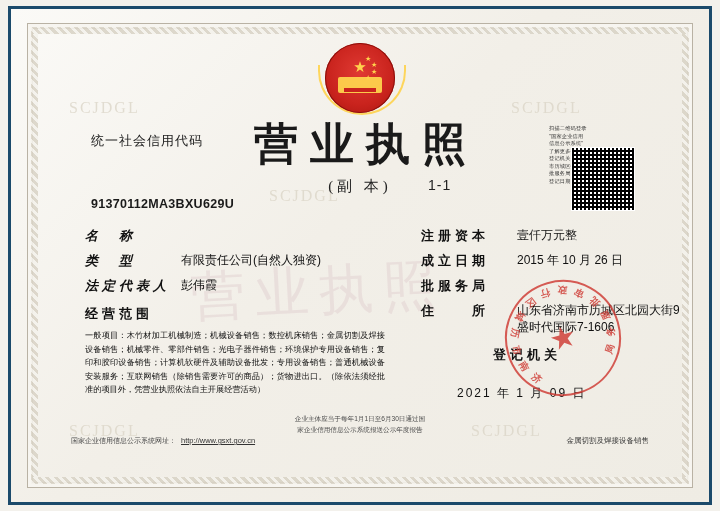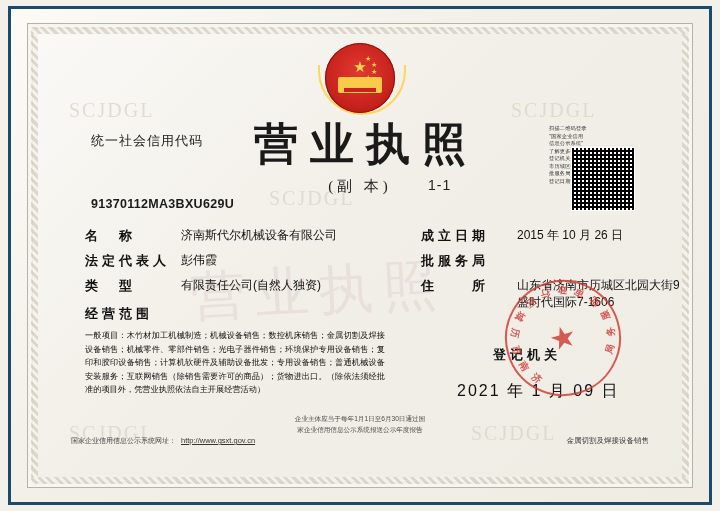--- a/index.html
+++ b/index.html
@@ -36,21 +36,21 @@
     -webkit-mask-composite:xor;
             mask-composite:exclude;
     opacity:.85;
   }
   .sheet{
     position:absolute;left:30px;top:28px;right:30px;bottom:28px;
     overflow:hidden;
   }
   
   .wm{
-    position:absolute;color:#dad4c6;font-size:20px;letter-spacing:2px;
+    position:absolute;color:#dad4c6;font-size:16px;letter-spacing:2px;
     font-family:"Liberation Serif",serif;opacity:.75;user-select:none;
   }
   .wm1{left:28px;top:62px;}
   .wm2{left:228px;top:150px;}
   .wm3{left:470px;top:62px;}
   .wm4{left:28px;top:385px;}
   .wm5{left:430px;top:385px;}
   .wm-big{
     position:absolute;left:150px;top:218px;color:#e3d3d3;opacity:.55;
     font-size:54px;font-family:"Liberation Serif",serif;letter-spacing:10px;
@@ -128,21 +128,21 @@
     background-size:4px 4px,4px 4px;
     filter:contrast(1.2);
     border:1px solid #fff;
   }
 
   
   .fields{position:absolute;left:44px;top:190px;right:40px;}
   .row{position:relative;height:25px;}
   .lbl{
     position:absolute;left:0;width:86px;font-size:13px;color:#111;
-    font-family:"Liberation Serif",serif;letter-spacing:4px;font-weight:bold;
+    font-family:"Liberation Serif",serif;letter-spacing:4px;font-weight:bold;font-style:italic;
   }
   .val{
     position:absolute;left:96px;font-size:12px;color:#111;white-space:nowrap;
   }
   .colR{position:absolute;left:380px;top:190px;right:40px;}
   .lblR{
     position:absolute;left:0;width:86px;font-size:13px;color:#111;
     font-family:"Liberation Serif",serif;letter-spacing:4px;font-weight:bold;
   }
   .valR{position:absolute;left:96px;font-size:12px;color:#111;}
@@ -175,21 +175,21 @@
     position:absolute;left:50%;top:50%;font-size:9.5px;font-weight:bold;
     transform-origin:0 0;
   }
 
   
   .reg-auth{
     position:absolute;left:452px;bottom:110px;font-size:13px;letter-spacing:4px;
     font-family:"Liberation Serif",serif;color:#111;font-weight:bold;margin-top:16px;
   }
   .reg-date{
-    position:absolute;left:416px;bottom:72px;font-size:16px;color:#111;letter-spacing:2px;text-align:center;
+    position:absolute;left:416px;bottom:72px;font-size:12px;color:#111;letter-spacing:2px;text-align:center;
   }
 
   
   .bottom{
     position:absolute;left:30px;right:30px;bottom:14px;height:46px;
     font-size:6.6px;color:#4a4a4a;
   }
   .b-center{
     position:absolute;left:50%;transform:translateX(-50%);top:0;text-align:center;
     line-height:1.6;white-space:nowrap;
@@ -241,33 +241,36 @@
 了解更多信息
 登记机关：济南
 市历城区行政审
 批服务局
 登记日期</div>
       <div class="qr"></div>
 
       <div class="fields">
         <div class="row">
           <span class="lbl">名　称</span>
-          <span class="val">济南斯代尔机械设备有限公司</span>
+        </div>
+        <div class="row">
+          <span class="lbl">类　型</span>
+          <span class="val">有限责任公司(自然人独资)</span>
         </div>
         <div class="row">
           <span class="lbl">法定代表人</span>
           <span class="val">彭伟霞</span>
         </div>
-        <div class="row">
-          <span class="lbl">类　型</span>
-          <span class="val">有限责任公司(自然人独资)</span>
-        </div>
       </div>
 
       <div class="colR">
+        <div class="row">
+          <span class="lblR">注册资本</span>
+          <span class="valR">壹仟万元整</span>
+        </div>
         <div class="row">
           <span class="lblR">成立日期</span>
           <span class="valR">2015 年 10 月 26 日</span>
         </div>
         <div class="row">
           <span class="lblR">批服务局</span>
         </div>
         <div class="row" style="height:36px;">
           <span class="lblR">住　　所</span>
           <span class="valR addr">山东省济南市历城区北园大街9号荣盛时代国际7-1606</span>

